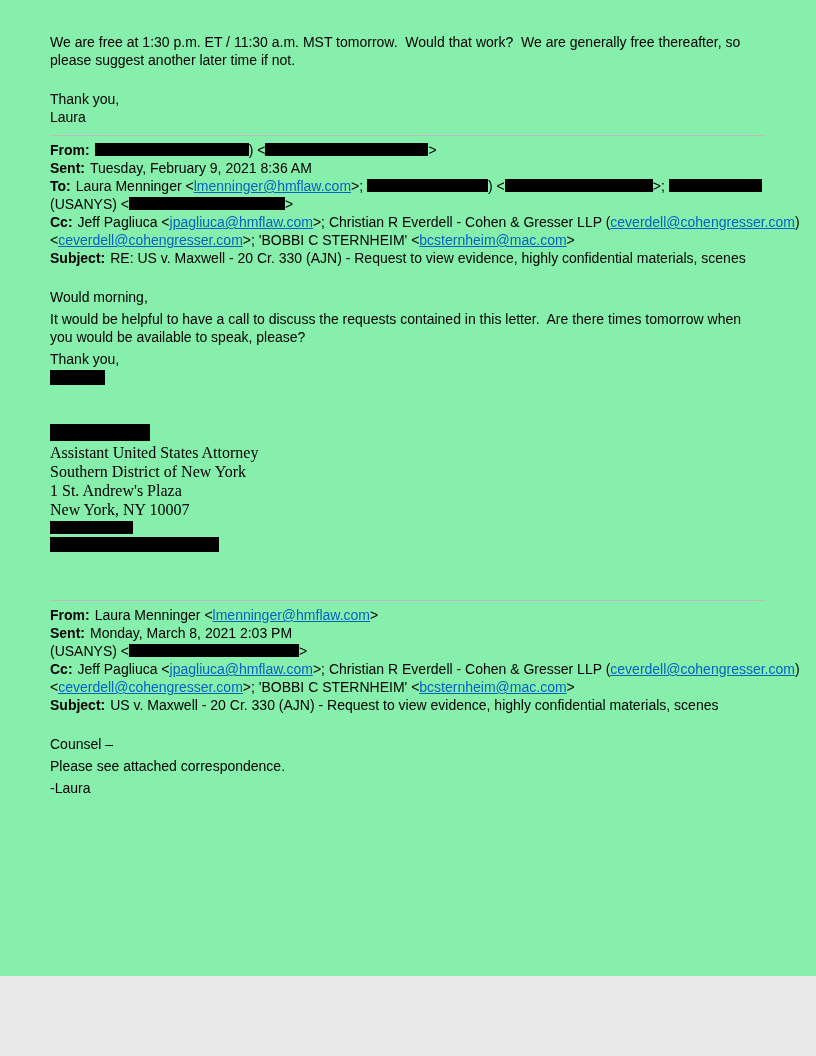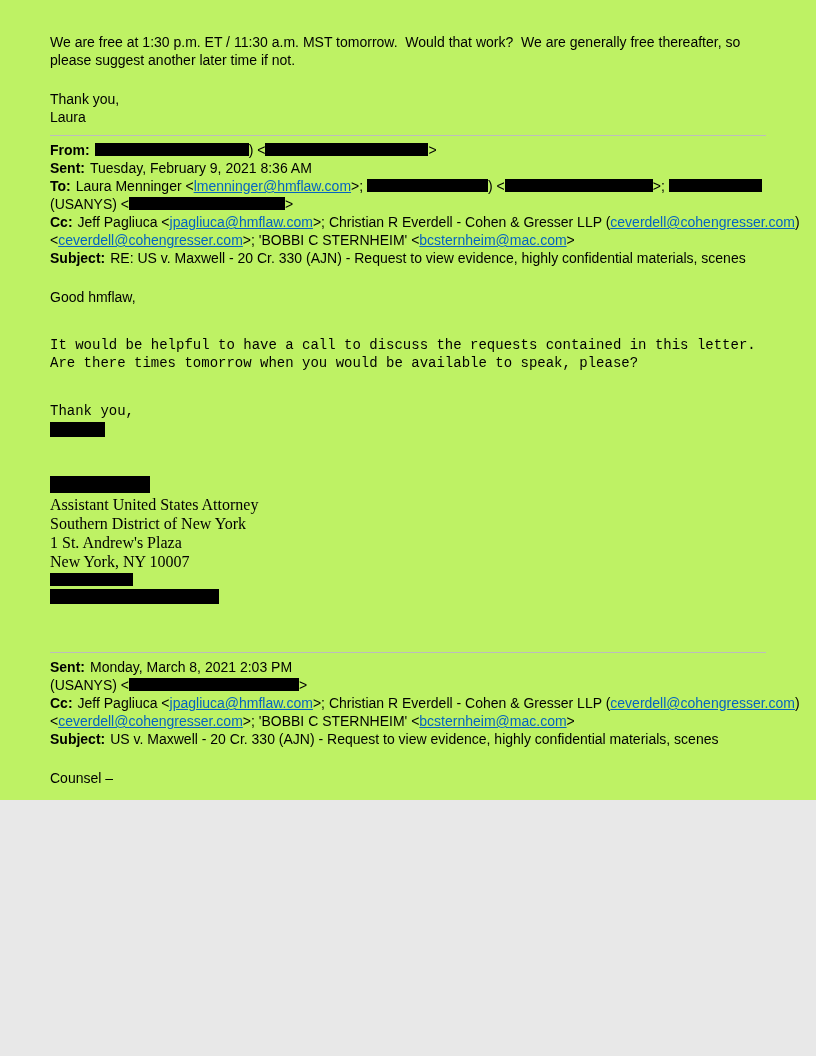--- a/index.html
+++ b/index.html
@@ -1,32 +1,32 @@
 <!DOCTYPE html>
 <html><head>
 <meta charset="utf-8">
 <style>
   html,body { margin:0; padding:0; background:#e8e8e8; }
   .page {
     position: relative;
-    width: 816px; height: 800px;
+    width: 816px; height: 976px;
     margin: 0 auto;
-    background: #bef264;
+    background: #86efac;
     box-sizing: border-box;
     padding: 33px 50px 0 50px;
     font-family: "Liberation Sans", sans-serif;
     font-size: 14px;
     color: #000;
     overflow: hidden;
   }
   .para  { white-space: pre-wrap; line-height: 18px; max-width: 716px; }
   .line  { line-height: 18px; white-space: pre; }
   .hline { line-height: 18px; white-space: pre; }
   .mt21  { margin-top: 21px; }
-  .mt18  { margin-top: 30px; font-family: Liberation Mono, monospace; }
+  .mt18  { margin-top: 4px; }
   .lbl   { font-weight: 700; margin-right: 5px; }
   a.link { color: #0563C1; text-decoration: underline; cursor: pointer; }
   .redact {
     display: inline-block;
     background: #000;
     height: 13px;
     vertical-align: -1px;
   }
   .bar-block { background: #000; }
   .sig-serif {
@@ -54,38 +54,39 @@
   <div style="margin-top:5px;">
     <div class="hline"><span class="lbl">From:</span><span class="redact" style="width:154px"></span><span>) &lt;</span><span class="redact" style="width:163px"></span><span>&gt;</span></div>
     <div class="hline"><span class="lbl">Sent:</span><span>Tuesday, February 9, 2021 8:36 AM</span></div>
     <div class="hline"><span class="lbl">To:</span><span>Laura Menninger &lt;</span><a class="link">lmenninger@hmflaw.com</a><span>&gt;; </span><span class="redact" style="width:121px"></span><span>) &lt;</span><span class="redact" style="width:148px"></span><span>&gt;; </span><span class="redact" style="width:93px"></span></div>
     <div class="hline"><span>(USANYS) &lt;</span><span class="redact" style="width:156px"></span><span>&gt;</span></div>
     <div class="hline"><span class="lbl">Cc:</span><span>Jeff Pagliuca &lt;</span><a class="link">jpagliuca@hmflaw.com</a><span>&gt;; Christian R Everdell - Cohen &amp; Gresser LLP (</span><a class="link">ceverdell@cohengresser.com</a><span>)</span></div>
     <div class="hline"><span>&lt;</span><a class="link">ceverdell@cohengresser.com</a><span>&gt;; 'BOBBI C STERNHEIM' &lt;</span><a class="link">bcsternheim@mac.com</a><span>&gt;</span></div>
     <div class="hline"><span class="lbl">Subject:</span><span>RE: US v. Maxwell - 20 Cr. 330 (AJN) - Request to view evidence, highly confidential materials, scenes</span></div>
   </div>
 
-  <div class="line mt21">Good hmflaw,</div>
+  <div class="line mt21">Would morning,</div>
   <div class="para mt18">It would be helpful to have a call to discuss the requests contained in this letter.  Are there times tomorrow when you would be available to speak, please?</div>
   <div class="line mt18">Thank you,</div>
   <div style="margin-top:2px;"><span class="bar-block" style="display:inline-block;width:55px;height:15px;"></span></div>
 
   <div class="sig-serif" style="margin-top:36px;">
     <div class="bar-block" style="width:100px;height:17px;margin-bottom:2px;"></div>
     <div>Assistant United States Attorney</div>
     <div>Southern District of New York</div>
     <div>1 St. Andrew's Plaza</div>
     <div>New York, NY 10007</div>
     <div class="bar-block" style="width:83px;height:13px;margin-top:2px;"></div>
     <div class="bar-block" style="width:169px;height:15px;margin-top:3px;"></div>
   </div>
 
   <div class="rule" style="margin-top:48px;"></div>
 
   <div style="margin-top:5px;">
+    <div class="hline"><span class="lbl">From:</span><span>Laura Menninger &lt;</span><a class="link">lmenninger@hmflaw.com</a><span>&gt;</span></div>
     <div class="hline"><span class="lbl">Sent:</span><span>Monday, March 8, 2021 2:03 PM</span></div>
     <div class="hline"><span>(USANYS) &lt;</span><span class="redact" style="width:170px"></span><span>&gt;</span></div>
     <div class="hline"><span class="lbl">Cc:</span><span>Jeff Pagliuca &lt;</span><a class="link">jpagliuca@hmflaw.com</a><span>&gt;; Christian R Everdell - Cohen &amp; Gresser LLP (</span><a class="link">ceverdell@cohengresser.com</a><span>)</span></div>
     <div class="hline"><span>&lt;</span><a class="link">ceverdell@cohengresser.com</a><span>&gt;; 'BOBBI C STERNHEIM' &lt;</span><a class="link">bcsternheim@mac.com</a><span>&gt;</span></div>
     <div class="hline"><span class="lbl">Subject:</span><span>US v. Maxwell - 20 Cr. 330 (AJN) - Request to view evidence, highly confidential materials, scenes</span></div>
   </div>
 
   <div class="line mt21">Counsel –</div>
   <div class="line mt18">Please see attached correspondence.</div>
   <div class="line mt18">-Laura</div>

